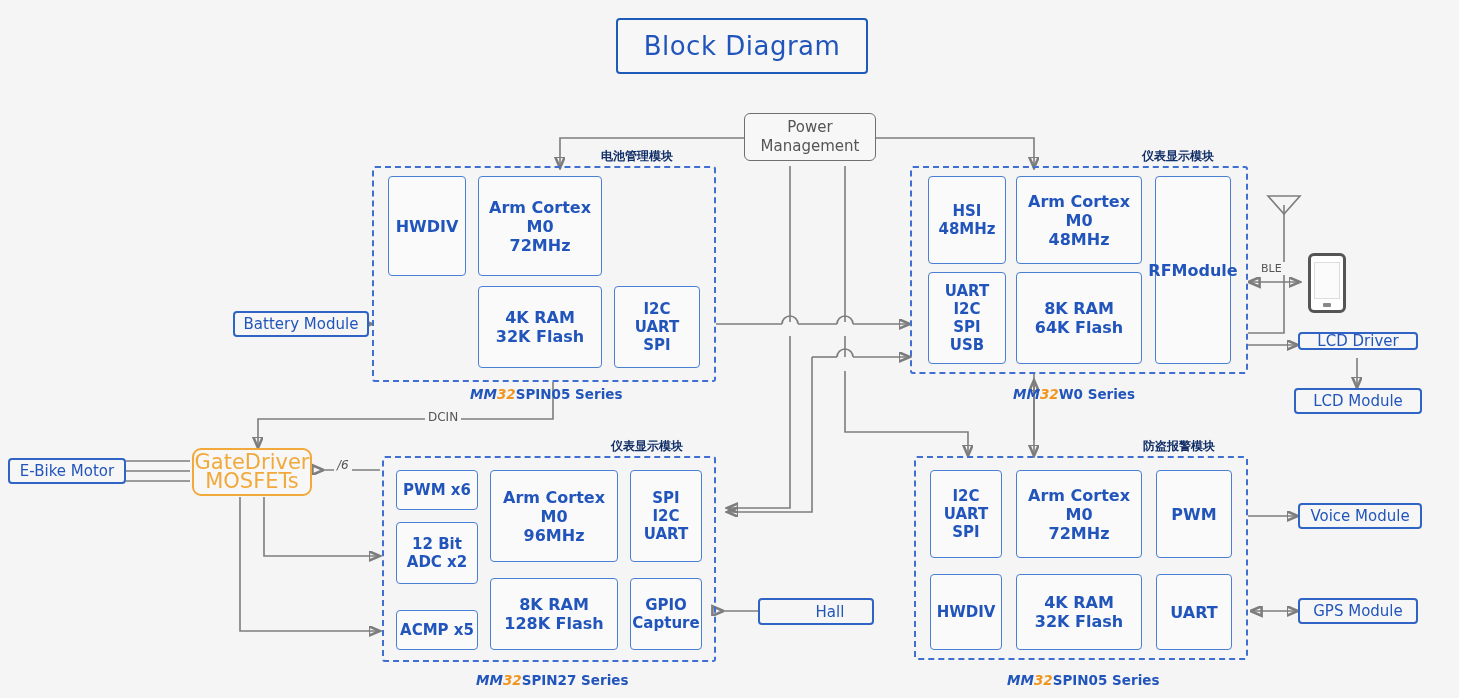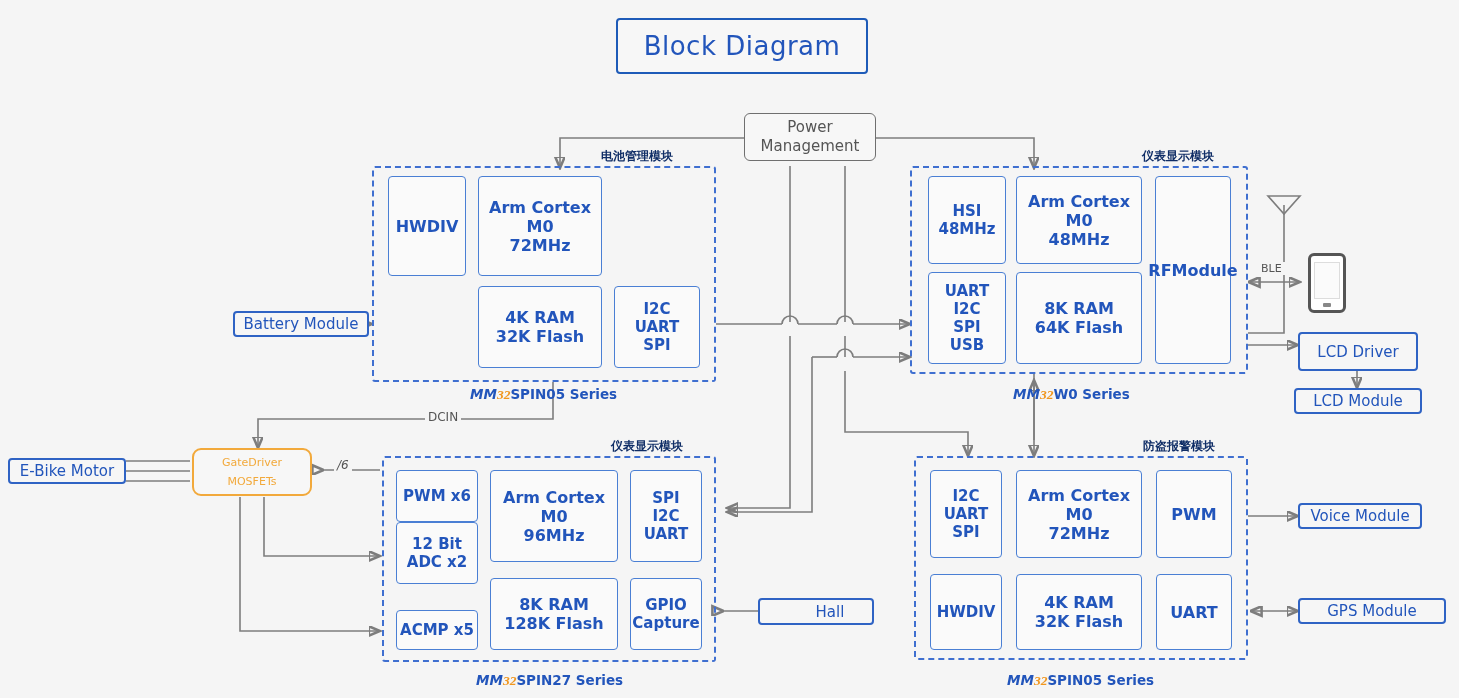--- a/index.html
+++ b/index.html
@@ -30,39 +30,39 @@
   
   .pm{
     position:absolute;border:1.6px solid #6f6f6f;border-radius:6px;
     background:#f7f7f7;color:#555;font-size:15px;line-height:19px;
     display:flex;align-items:center;justify-content:center;text-align:center;
     box-sizing:border-box;
   }
   
   .gd{
     position:absolute;border:2px solid #f2a93b;border-radius:9px;
-    background:#f7f7f7;color:#f2a93b;font-size:11px;line-height:19px;
+    background:#f7f7f7;color:#f2a93b;font-size:21px;line-height:19px;
     display:flex;align-items:center;justify-content:center;text-align:center;
     box-sizing:border-box;
   }
 
   
   .group{
     position:absolute;border:2px dashed #3f6fd0;border-radius:3px;
     background:transparent;box-sizing:border-box;
   }
   .group-title{
     position:absolute;color:#0f2d66;font-size:12px;font-weight:bold;
     white-space:nowrap;
   }
   .series{
     position:absolute;font-size:13.5px;font-weight:bold;font-style:italic;
     color:#2255bb;white-space:nowrap;
   }
-  .series .o{color:#f0961e;font-family:Liberation Serif, serif;}
+  .series .o{color:#f0961e;}
   .series .n{font-style:normal;}
 
   
   .blk{
     position:absolute;border:1.8px solid #4a7fd4;border-radius:4px;
     background:#fafafa;color:#2255bb;
     display:flex;align-items:center;justify-content:center;text-align:center;
     font-size:16px;line-height:19px;font-weight:bold;box-sizing:border-box;
   }
   .blk.sm{font-size:15px;line-height:18px;}
@@ -165,24 +165,24 @@
 
   <div class="lbl" style="left:8px;top:458px;width:118px;height:26px;">E-Bike Motor</div>
 
   <div class="gd" style="left:192px;top:448px;width:120px;height:48px;flex-direction:column;">
     <span>GateDriver</span>
     <span>MOSFETs</span>
   </div>
 
   <div class="lbl" style="left:758px;top:598px;width:116px;height:27px;padding-left:28px;">Hall</div>
 
-  <div class="lbl" style="left:1298px;top:332px;width:120px;height:39px;">LCD Driver</div>
+  <div class="lbl" style="left:1298px;top:332px;width:120px;height:18px;">LCD Driver</div>
   <div class="lbl" style="left:1294px;top:388px;width:128px;height:26px;">LCD Module</div>
   <div class="lbl" style="left:1298px;top:503px;width:124px;height:26px;">Voice Module</div>
-  <div class="lbl" style="left:1298px;top:598px;width:148px;height:26px;">GPS Module</div>
+  <div class="lbl" style="left:1298px;top:598px;width:120px;height:26px;">GPS Module</div>
 
   <div class="phone" style="left:1308px;top:253px;width:38px;height:60px;">
     <div class="scr"></div>
     <div class="home"></div>
   </div>
 
   <div class="group" style="left:372px;top:166px;width:344px;height:216px;"></div>
   <div class="group-title" style="left:601px;top:148px;">电池管理模块</div>
   <div class="series" style="left:470px;top:386px;">
     <span>MM</span><span class="o">32</span><span class="n">SPIN05 Series</span>
@@ -230,21 +230,21 @@
   <div class="blk" style="left:1155px;top:176px;width:76px;height:188px;flex-direction:row;">
     <span>RF</span>
       <span>Module</span>
   </div>
 
   <div class="group" style="left:382px;top:456px;width:334px;height:206px;"></div>
   <div class="group-title" style="left:611px;top:438px;">仪表显示模块</div>
   <div class="series" style="left:476px;top:672px;">
     <span>MM</span><span class="o">32</span><span class="n">SPIN27 Series</span>
   </div>
-  <div class="blk sm" style="left:396px;top:470px;width:82px;height:52px;">PWM x6</div>
+  <div class="blk sm" style="left:396px;top:470px;width:82px;height:40px;">PWM x6</div>
   <div class="blk sm" style="left:396px;top:522px;width:82px;height:62px;flex-direction:column;">
     <span>12 Bit</span>
       <span>ADC x2</span>
   </div>
   <div class="blk sm" style="left:396px;top:610px;width:82px;height:40px;">ACMP x5</div>
   <div class="blk" style="left:490px;top:470px;width:128px;height:92px;flex-direction:column;">
     <span>Arm Cortex</span>
       <span>M0</span>
       <span>96MHz</span>
   </div>

